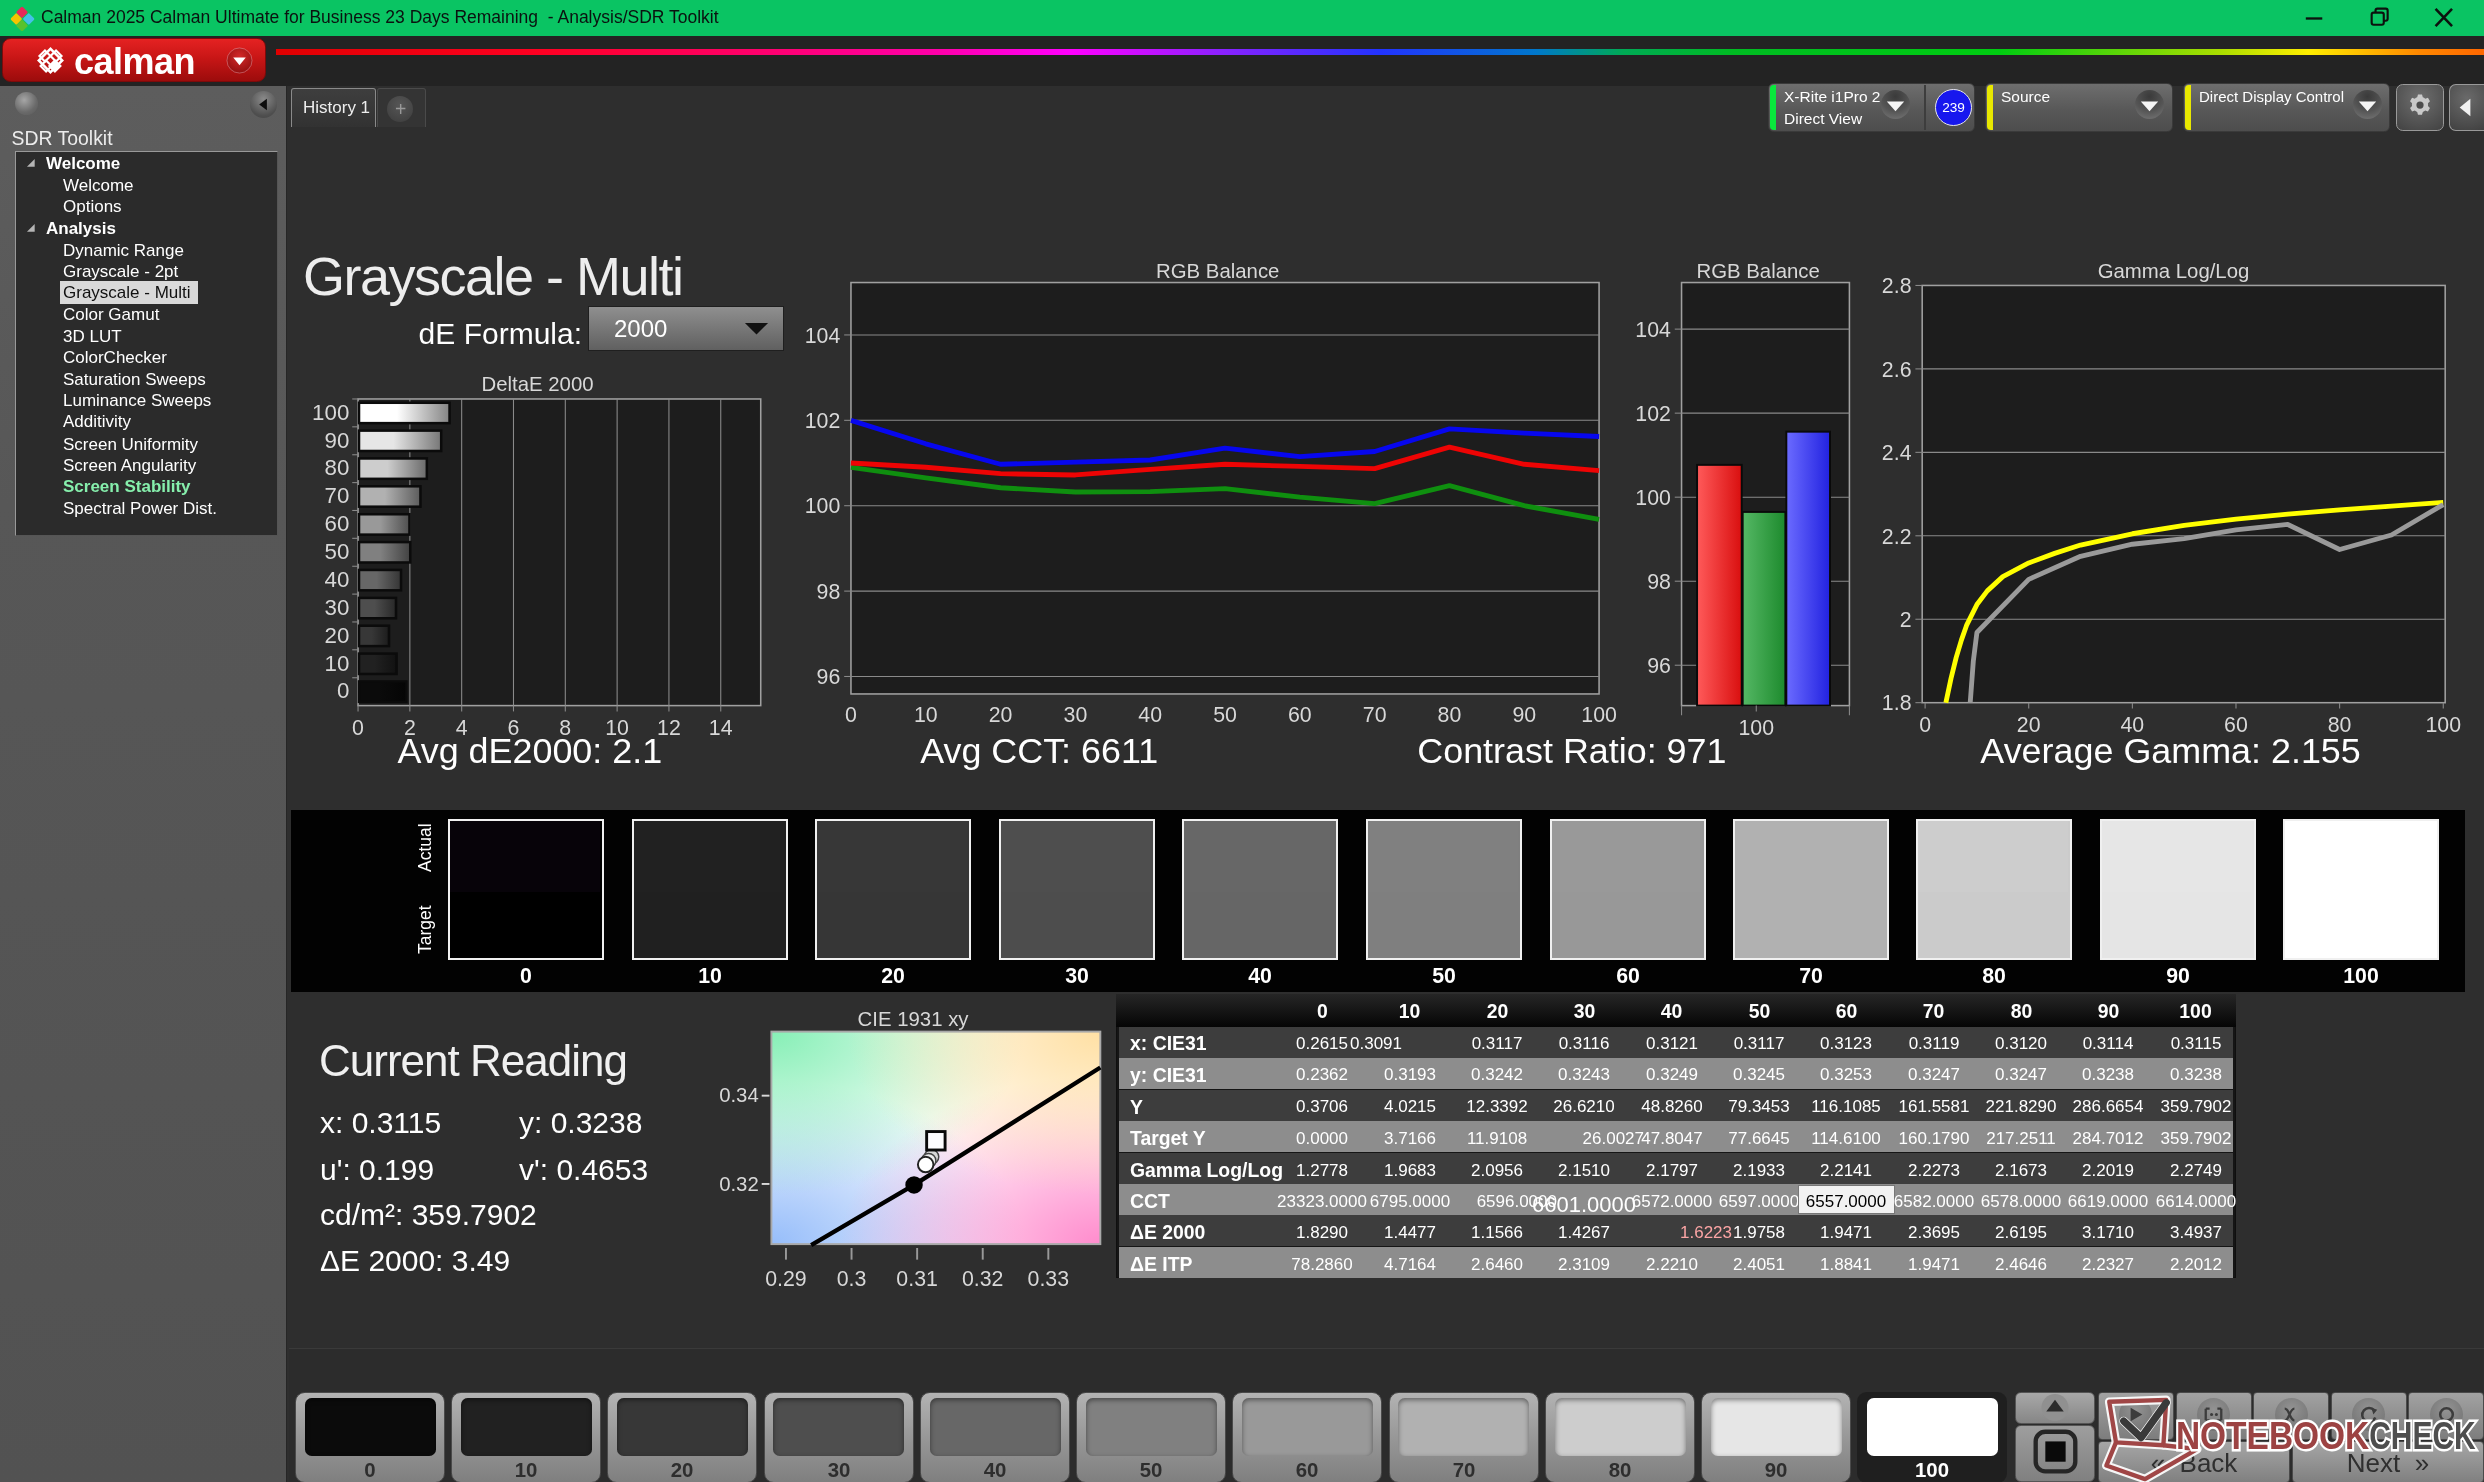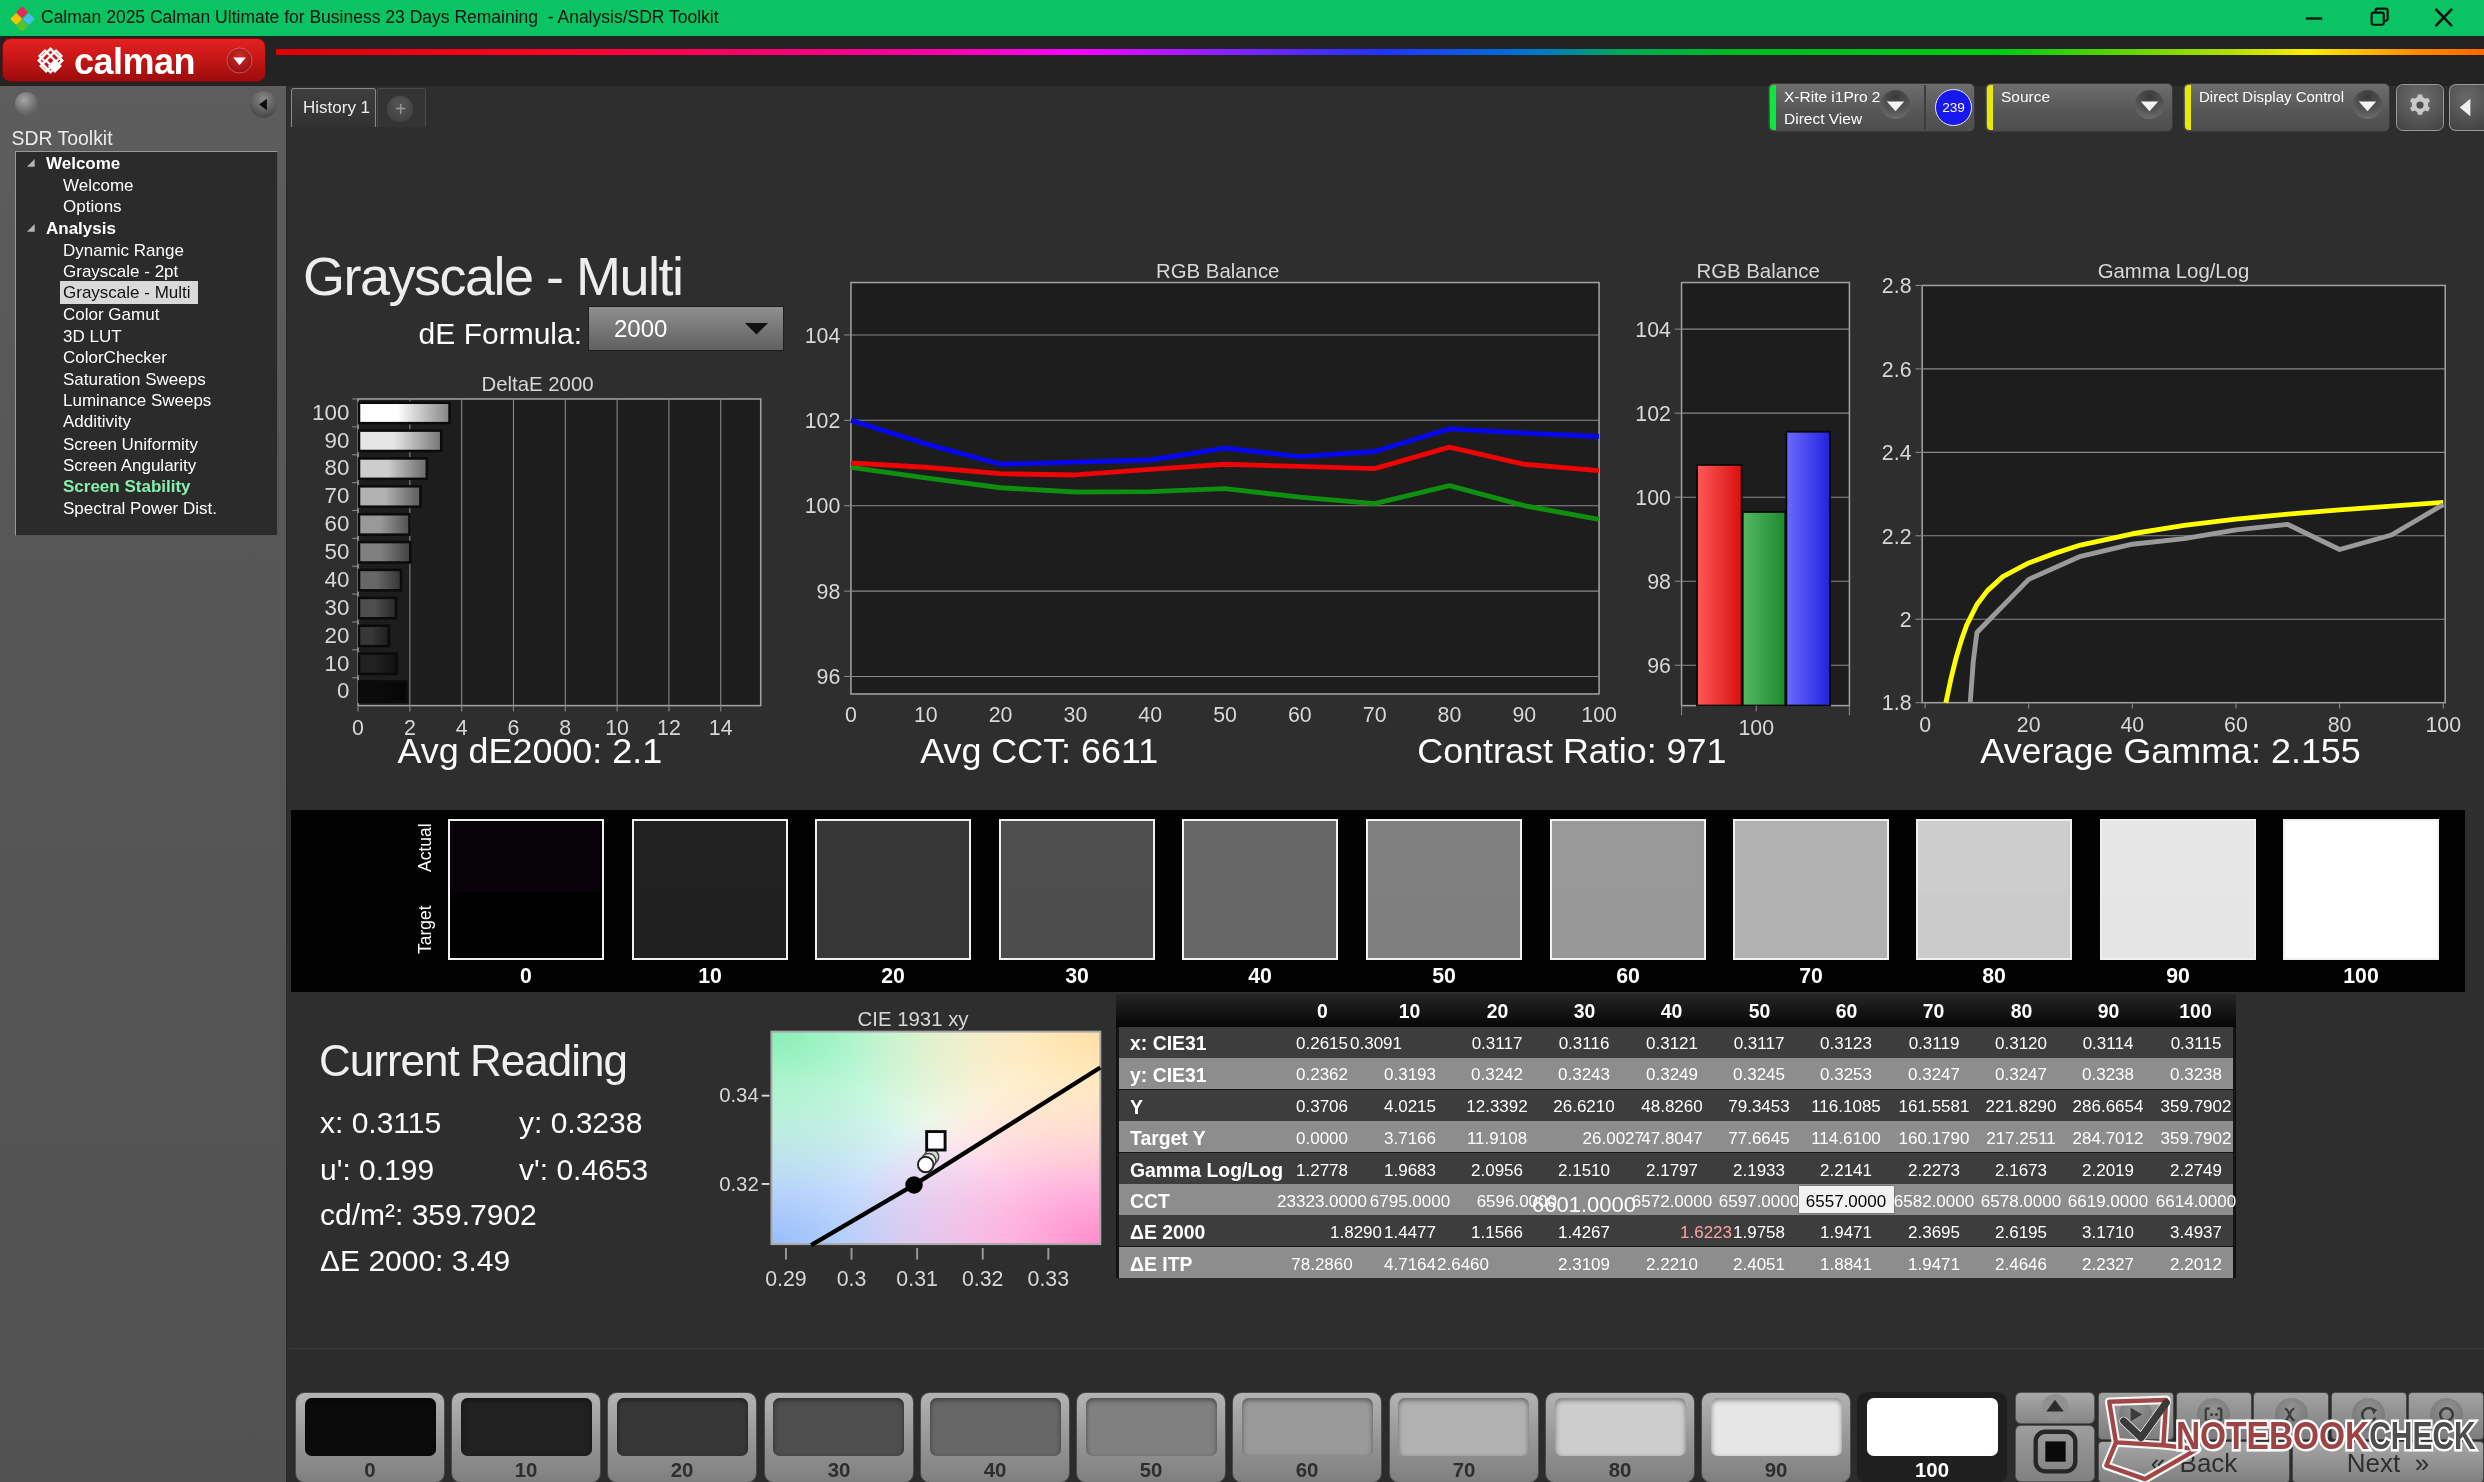--- a/index.html
+++ b/index.html
@@ -555,36 +555,36 @@
 <div class="abs" style="left:1612px;top:1192px;width:120px;text-align:center;font-size:17px;color:#fff">6572.0000</div>
 <div class="abs" style="left:1699px;top:1192px;width:120px;text-align:center;font-size:17px;color:#fff">6597.0000</div>
 <div class="abs" style="left:1798px;top:1185px;width:97px;height:29px;background:#f2f2f2;border:1px solid #777"></div>
 <div class="abs" style="left:1786px;top:1192px;width:120px;text-align:center;font-size:17px;color:#000">6557.0000</div>
 <div class="abs" style="left:1874px;top:1192px;width:120px;text-align:center;font-size:17px;color:#fff">6582.0000</div>
 <div class="abs" style="left:1961px;top:1192px;width:120px;text-align:center;font-size:17px;color:#fff">6578.0000</div>
 <div class="abs" style="left:2048px;top:1192px;width:120px;text-align:center;font-size:17px;color:#fff">6619.0000</div>
 <div class="abs" style="left:2136px;top:1192px;width:120px;text-align:center;font-size:17px;color:#fff">6614.0000</div>
 <div class="abs" style="left:1119px;top:1215px;width:1114px;height:31px;background:#3d3d3d"></div>
 <div class="abs" style="left:1130px;top:1221px;font-size:19.4px;font-weight:bold;color:#fff">ΔE 2000</div>
-<div class="abs" style="left:1262px;top:1223px;width:120px;text-align:right;font-size:17px;color:#fff">1.8290</div>
+<div class="abs" style="left:1262px;top:1223px;width:120px;text-align:center;font-size:17px;color:#fff">1.8290</div>
 <div class="abs" style="left:1350px;top:1223px;width:120px;text-align:center;font-size:17px;color:#fff">1.4477</div>
 <div class="abs" style="left:1437px;top:1223px;width:120px;text-align:center;font-size:17px;color:#fff">1.1566</div>
 <div class="abs" style="left:1524px;top:1223px;width:120px;text-align:center;font-size:17px;color:#fff">1.4267</div>
 <div class="abs" style="left:1612px;top:1223px;width:120px;text-align:right;font-size:17px;color:#fca5a5">1.6223</div>
 <div class="abs" style="left:1699px;top:1223px;width:120px;text-align:center;font-size:17px;color:#fff">1.9758</div>
 <div class="abs" style="left:1786px;top:1223px;width:120px;text-align:center;font-size:17px;color:#fff">1.9471</div>
 <div class="abs" style="left:1874px;top:1223px;width:120px;text-align:center;font-size:17px;color:#fff">2.3695</div>
 <div class="abs" style="left:1961px;top:1223px;width:120px;text-align:center;font-size:17px;color:#fff">2.6195</div>
 <div class="abs" style="left:2048px;top:1223px;width:120px;text-align:center;font-size:17px;color:#fff">3.1710</div>
 <div class="abs" style="left:2136px;top:1223px;width:120px;text-align:center;font-size:17px;color:#fff">3.4937</div>
 <div class="abs" style="left:1119px;top:1247px;width:1114px;height:31px;background:#8d8d8d"></div>
 <div class="abs" style="left:1130px;top:1253px;font-size:19.4px;font-weight:bold;color:#fff">ΔE ITP</div>
 <div class="abs" style="left:1262px;top:1255px;width:120px;text-align:center;font-size:17px;color:#fff">78.2860</div>
 <div class="abs" style="left:1350px;top:1255px;width:120px;text-align:center;font-size:17px;color:#fff">4.7164</div>
-<div class="abs" style="left:1437px;top:1255px;width:120px;font-size:17px;color:#fff">2.6460</div>
+<div class="abs" style="left:1437px;top:1255px;width:120px;text-align:center;font-size:17px;color:#fff">2.6460</div>
 <div class="abs" style="left:1524px;top:1255px;width:120px;text-align:center;font-size:17px;color:#fff">2.3109</div>
 <div class="abs" style="left:1612px;top:1255px;width:120px;text-align:center;font-size:17px;color:#fff">2.2210</div>
 <div class="abs" style="left:1699px;top:1255px;width:120px;text-align:center;font-size:17px;color:#fff">2.4051</div>
 <div class="abs" style="left:1786px;top:1255px;width:120px;text-align:center;font-size:17px;color:#fff">1.8841</div>
 <div class="abs" style="left:1874px;top:1255px;width:120px;text-align:center;font-size:17px;color:#fff">1.9471</div>
 <div class="abs" style="left:1961px;top:1255px;width:120px;text-align:center;font-size:17px;color:#fff">2.4646</div>
 <div class="abs" style="left:2048px;top:1255px;width:120px;text-align:center;font-size:17px;color:#fff">2.2327</div>
 <div class="abs" style="left:2136px;top:1255px;width:120px;text-align:center;font-size:17px;color:#fff">2.2012</div>
 <div class="abs" style="left:289px;top:1348px;width:2195px;height:135px;background:#2c2c2c;border-top:1px solid #3a3a3a"></div>
 <div class="abs" style="left:295px;top:1392px;width:150px;height:91px;border-radius:9.7px;border:1px solid #4a4a4a;

